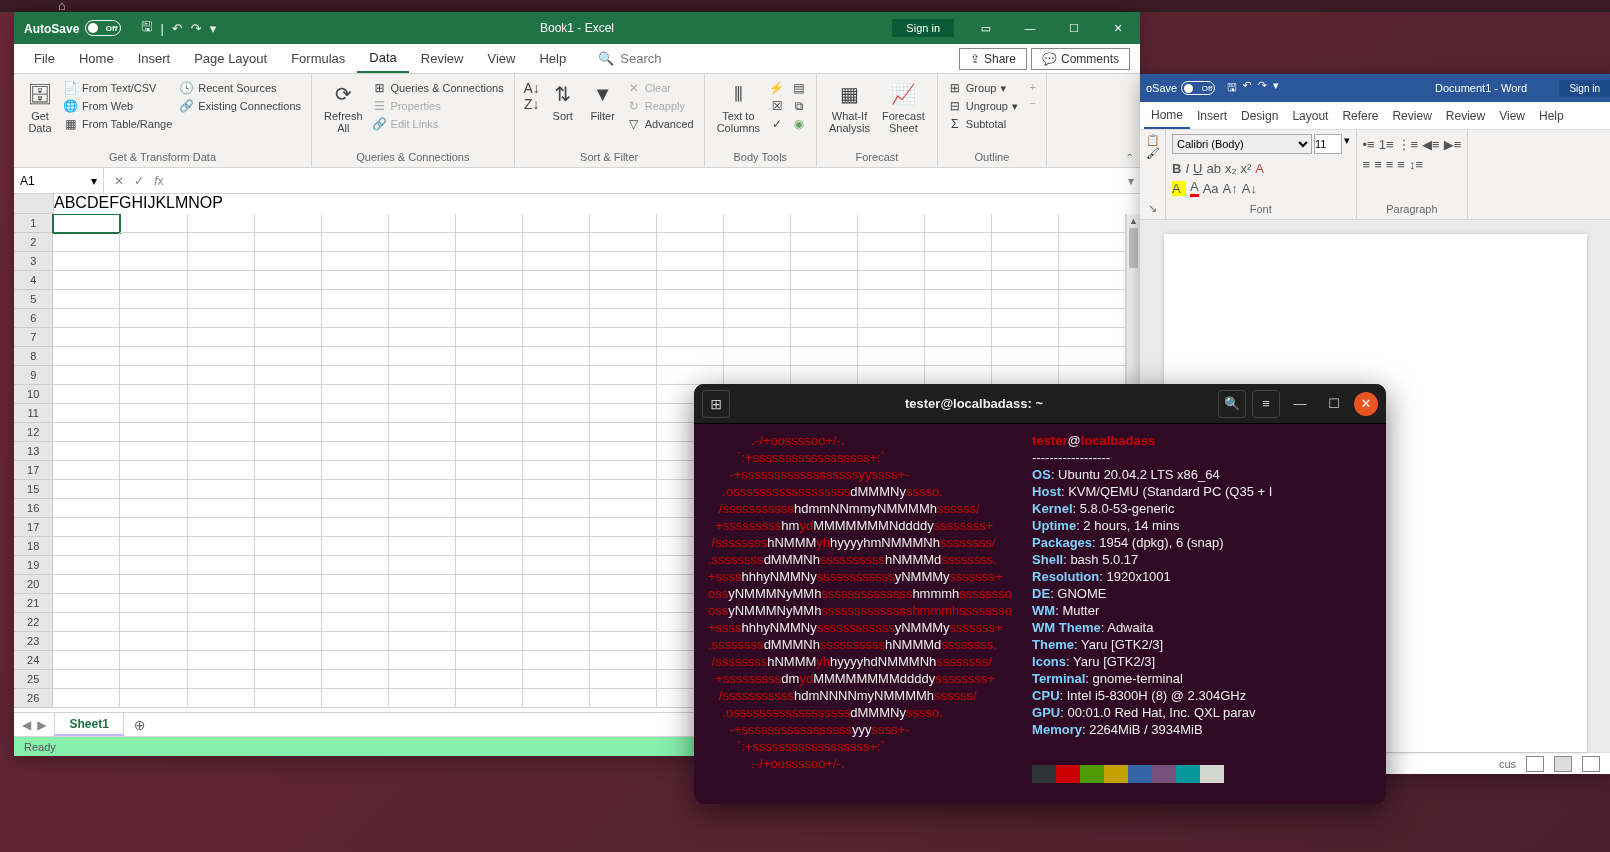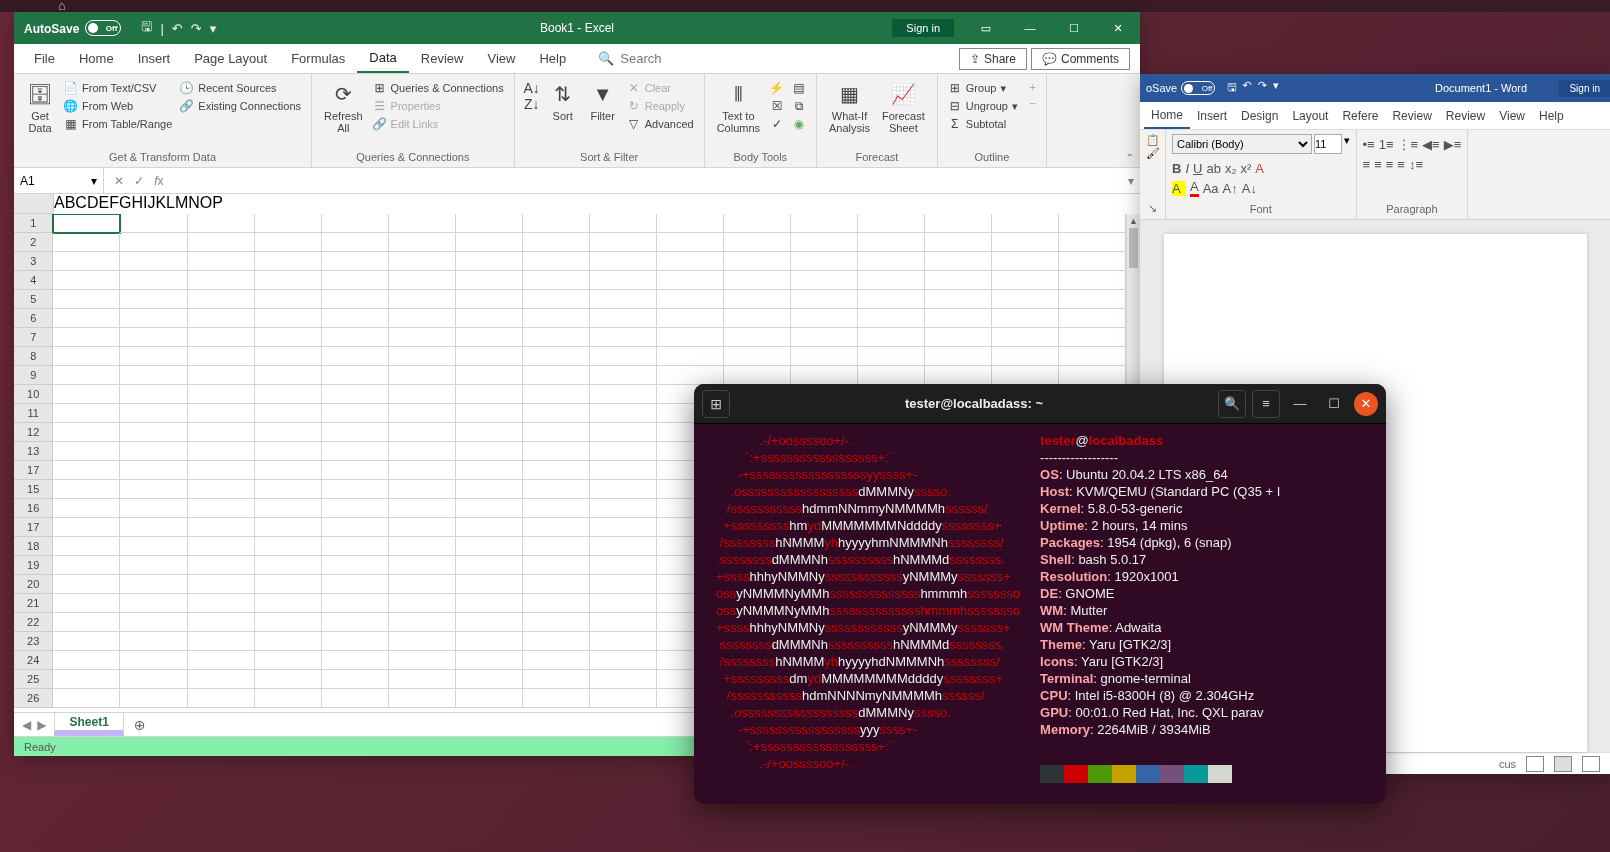--- a/index.html
+++ b/index.html
@@ -53,21 +53,21 @@
 .row .rh { width:40px; background:#e6e6e6; border-right:1px solid #ccc; border-bottom:1px solid #ccc; text-align:center; font-size:11px; color:#444; line-height:18px; }
 .row .cell { width:68px; border-right:1px solid #d4d4d4; border-bottom:1px solid #d4d4d4; }
 .row .cell.sel { outline:2px solid #217346; outline-offset:-1px; }
 .vscroll { position:absolute; right:0; top:20px; bottom:0; width:14px; background:#f0f0f0; border-left:1px solid #ddd; }
 .vscroll .track { position:absolute; top:14px; bottom:14px; left:0; right:0; }
 .vscroll .thumb { position:absolute; top:0; left:2px; right:2px; height:40px; background:#c1c1c1; }
 .vscroll .arr { position:absolute; left:0; right:0; height:14px; text-align:center; font-size:9px; color:#666; line-height:14px; }
 
 .sheetbar { height:24px; border-top:1px solid #d4d4d4; display:flex; align-items:center; font-size:12px; background:#fff; }
 .sheetbar .nav { padding:0 8px; color:#888; display:flex; gap:6px; }
-.sheetbar .tab { padding:0 14px; height:100%; display:flex; align-items:center; border-right:1px solid #d4d4d4; border-left:1px solid #d4d4d4; background:#fff; border-bottom:6px solid #c4b5fd; font-weight:600; color:#217346; }
+.sheetbar .tab { padding:0 14px; height:100%; display:flex; align-items:center; border-right:1px solid #d4d4d4; border-left:1px solid #d4d4d4; background:#fff; border-bottom:2px solid #c4b5fd; font-weight:600; color:#217346; }
 .sheetbar .add { padding:0 10px; color:#666; font-size:14px; }
 .status { height:20px; background:#86efac; border-top:1px solid #d4d4d4; font-size:11px; color:#555; padding:0 10px; display:flex; align-items:center; }
 
 
 .word { position:absolute; left:1140px; top:74px; right:0; height:700px; background:#fff; box-shadow:0 4px 20px rgba(0,0,0,.3); display:flex; flex-direction:column; }
 .word-title { height:28px; background:#2b579a; display:flex; align-items:center; color:#fff; font-size:11px; }
 .word-title .autosave { display:flex; align-items:center; gap:4px; padding:0 6px; }
 .word-title .toggle { width:34px; height:14px; border:1px solid #fff; border-radius:7px; position:relative; font-size:8px; display:flex; align-items:center; justify-content:flex-end; padding-right:2px; }
 .word-title .toggle::before { content:""; width:9px; height:9px; background:#fff; border-radius:50%; position:absolute; left:2px; }
 .word-title .qa { display:flex; gap:6px; padding-left:6px; }
@@ -90,25 +90,25 @@
 .word-status .ico { width:18px; height:16px; border:1px solid #888; }
 
 
 .term { position:absolute; left:694px; top:384px; width:692px; height:420px; background:#300a24; border-radius:10px; box-shadow:0 8px 30px rgba(0,0,0,.5); display:flex; flex-direction:column; overflow:hidden; }
 .term-title { height:40px; background:#1e1e1e; display:flex; align-items:center; padding:0 8px; gap:6px; border-bottom:1px solid #000; }
 .term-title .newtab { width:28px; height:28px; border:1px solid #444; border-radius:4px; display:flex; align-items:center; justify-content:center; color:#ccc; font-size:14px; }
 .term-title .ttl { flex:1; text-align:center; color:#eee; font-size:13px; font-weight:600; }
 .term-title .btn { width:28px; height:28px; display:flex; align-items:center; justify-content:center; color:#ccc; font-size:13px; border-radius:4px; }
 .term-title .btn.search,.term-title .btn.menu { border:1px solid #444; }
 .term-title .btn.close { background:#e95420; border-radius:50%; width:24px; height:24px; color:#fff; }
-.term-body { flex:1; padding:8px 22px; font-family:"Ubuntu Mono","DejaVu Sans Mono",monospace; font-size:13px; line-height:17px; color:#eee; white-space:pre; overflow:hidden; display:flex; }
+.term-body { flex:1; padding:8px 14px; font-family:"Ubuntu Mono","DejaVu Sans Mono",monospace; font-size:13px; line-height:17px; color:#eee; white-space:pre; overflow:hidden; display:flex; }
 .term-body .art { color:#cc0000; }
 .term-body .art .w { color:#eeeeec; }
 .term-body .info { padding-left:20px; }
-.term-body .info .k { color:#fca5a5; font-weight:bold; }
+.term-body .info .k { color:#7dd3fc; font-weight:bold; }
 .term-body .info .h { color:#cc0000; font-weight:bold; }
 .term-body .info .u { color:#cc0000; font-weight:bold; }
 .term-body .info .at { color:#eee; }
 .term-body .palette { display:flex; margin-top:10px; }
 .term-body .palette span { width:24px; height:18px; display:inline-block; }
 </style>
 </head>
 <body>
 
 <div class="ubuntu-bar">

